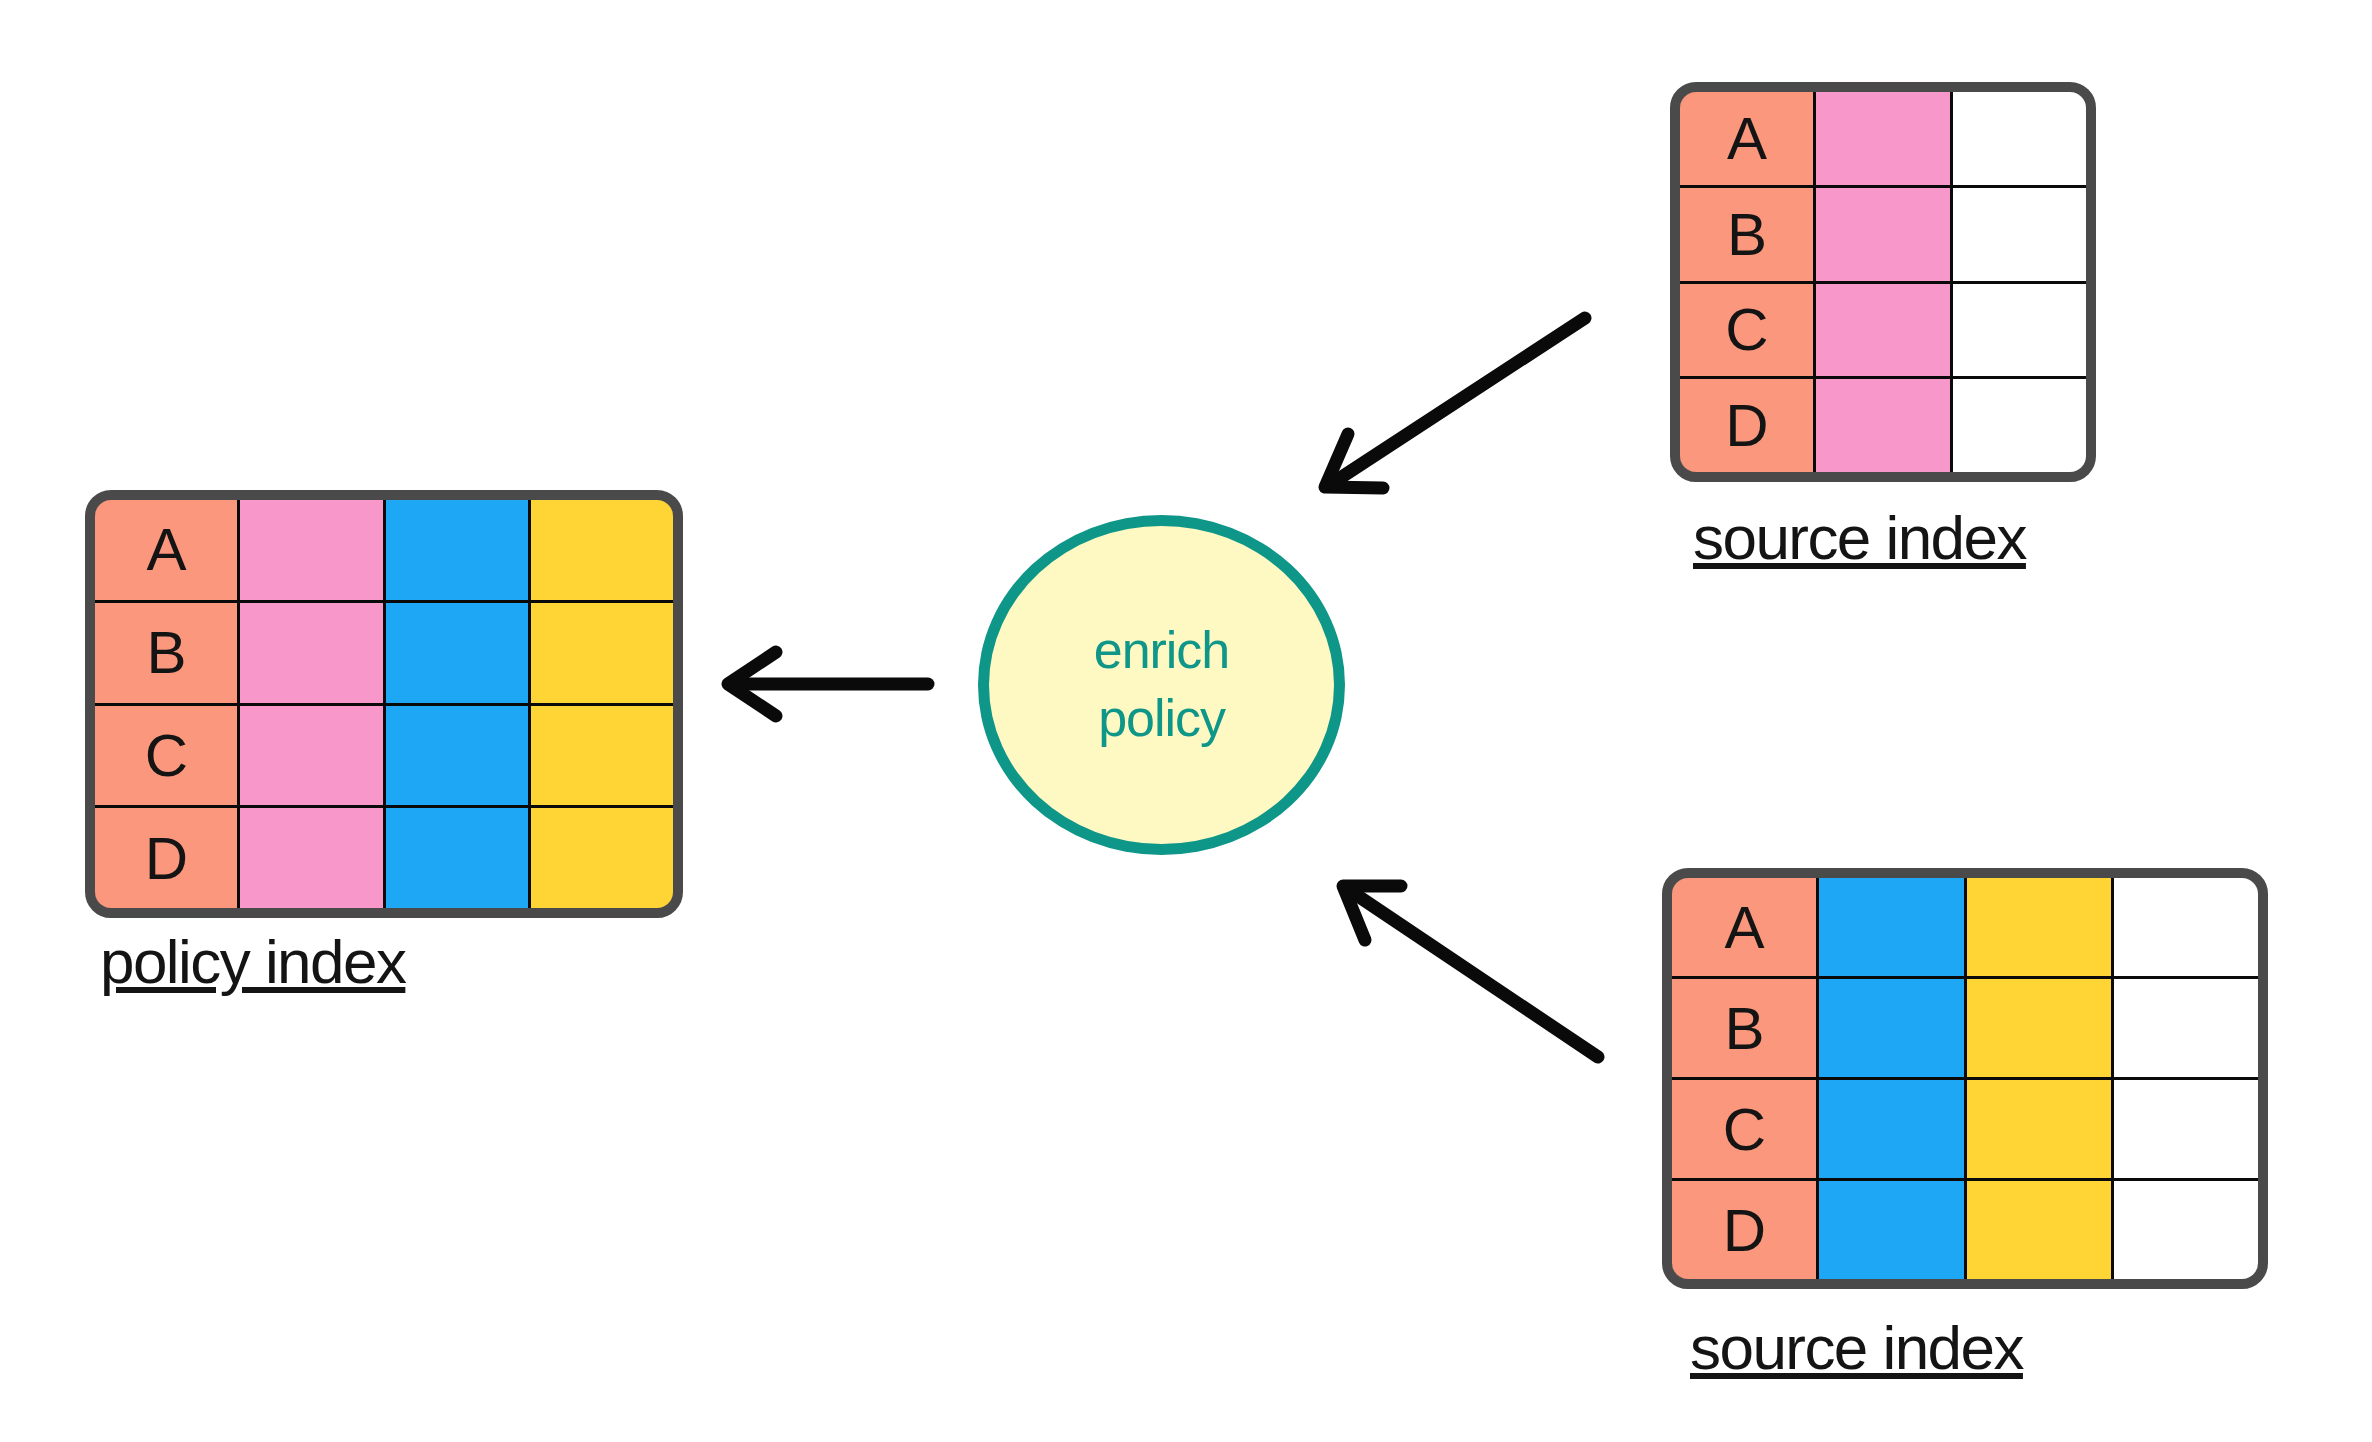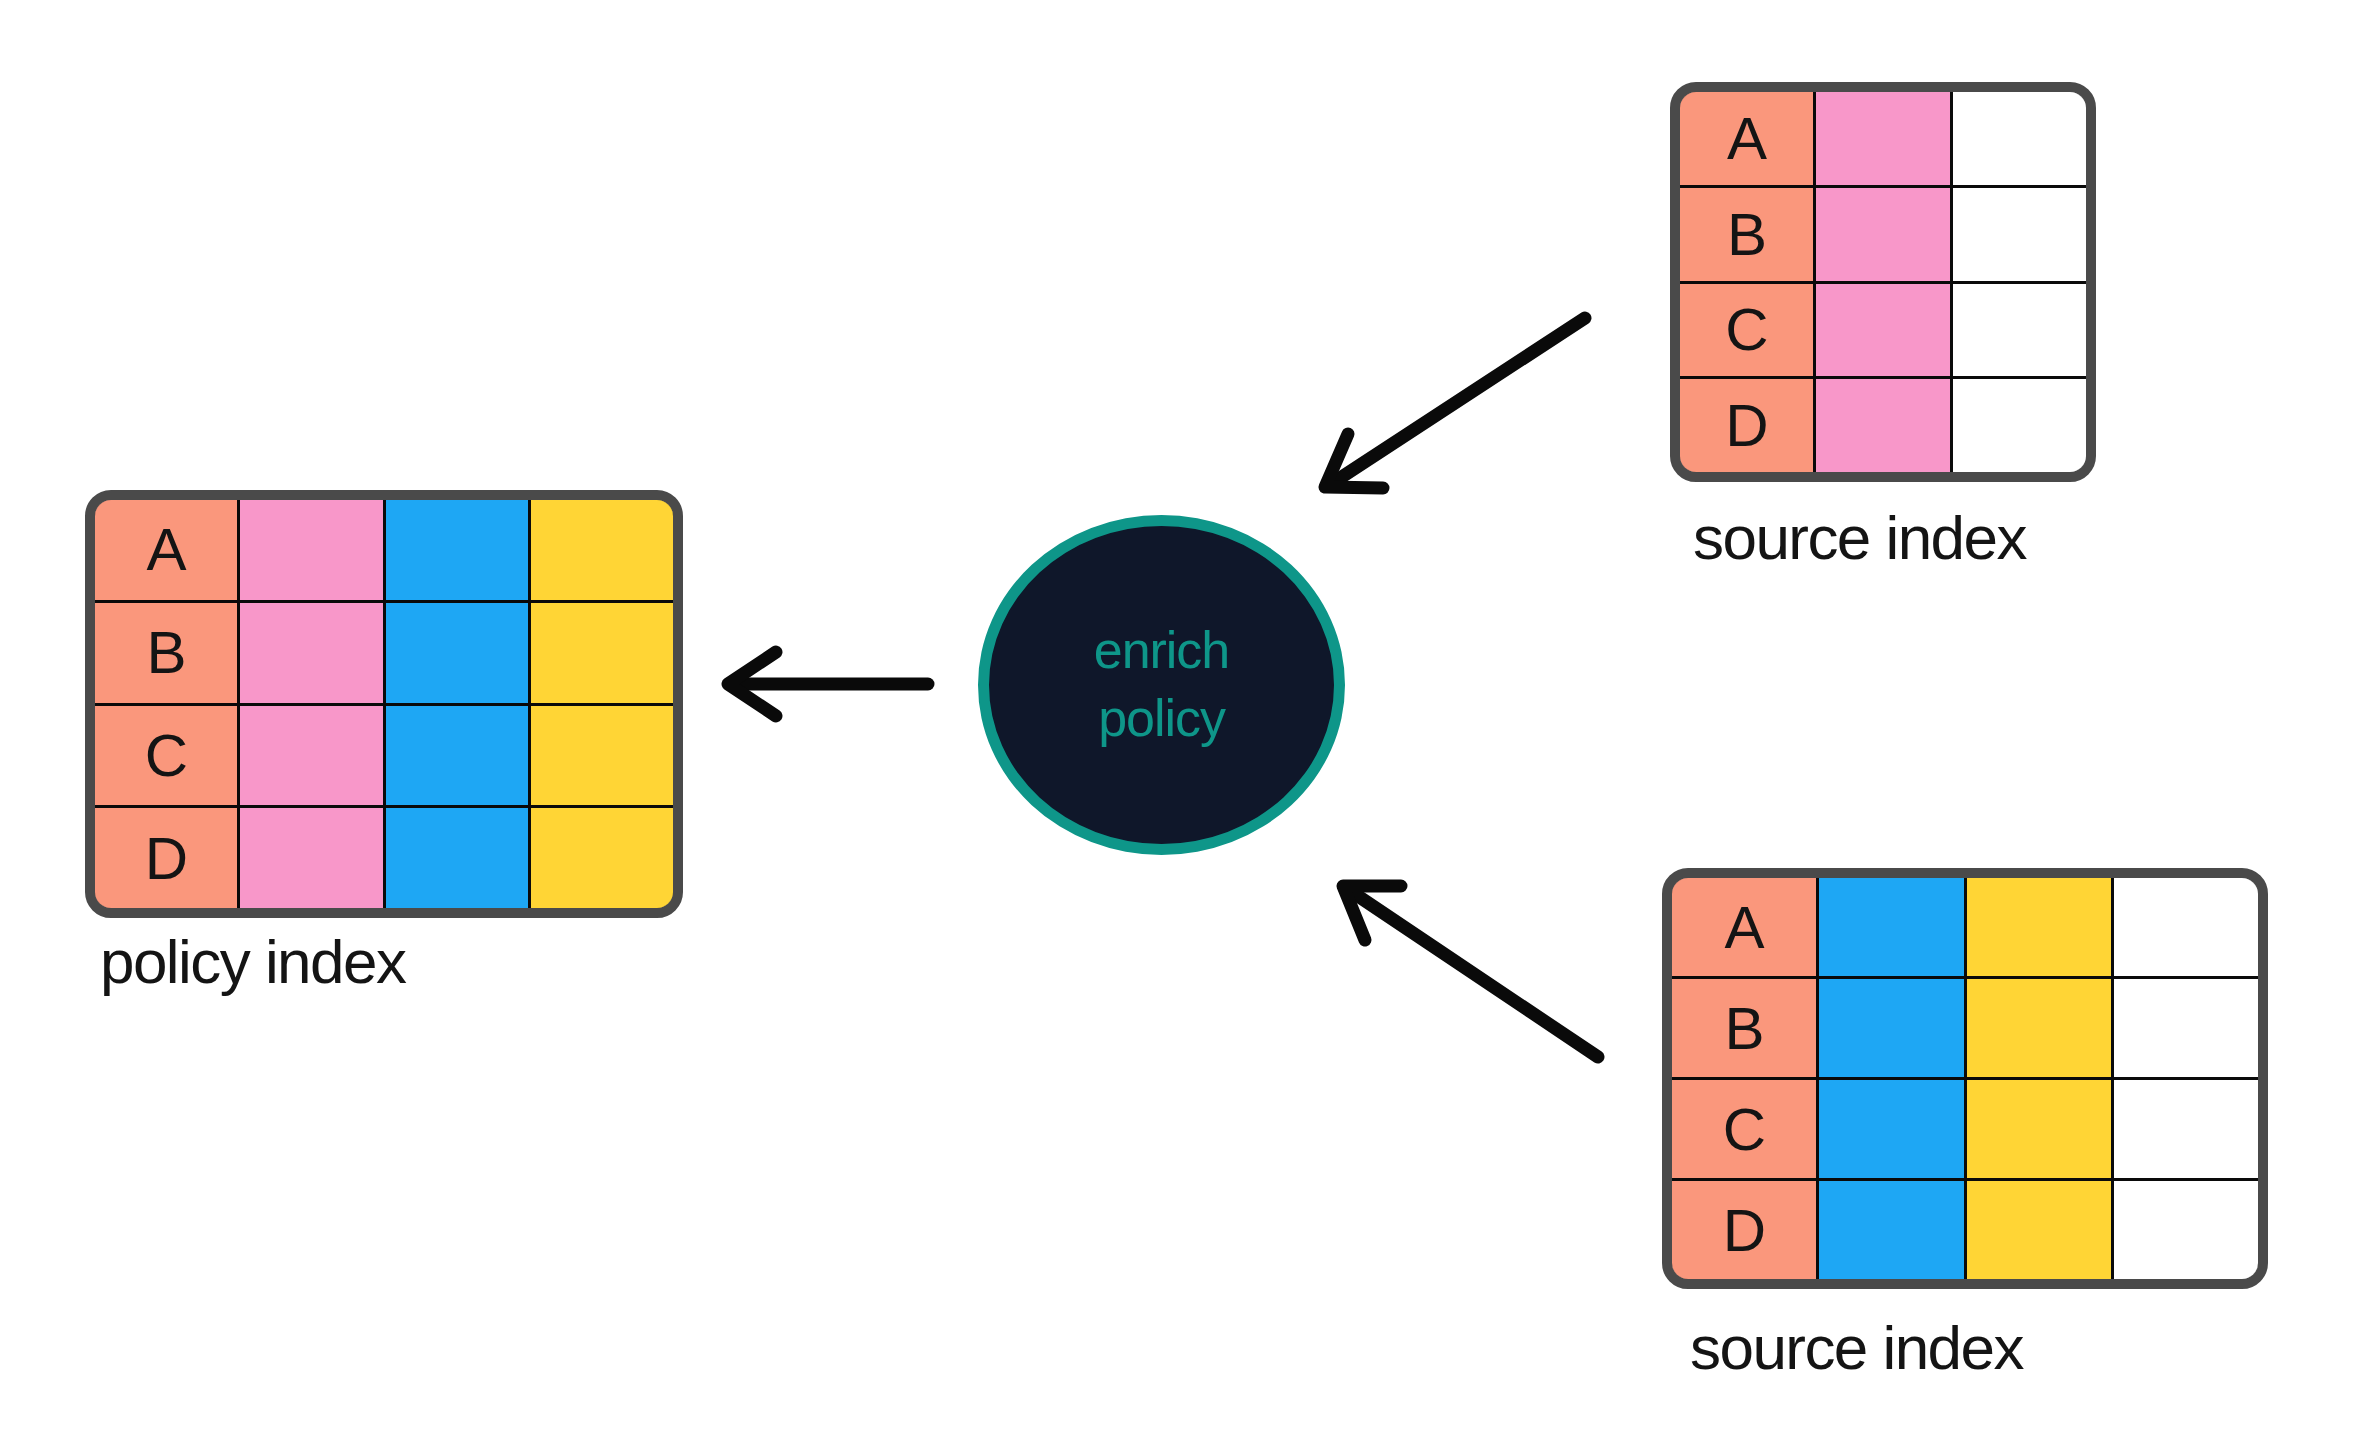--- a/index.html
+++ b/index.html
@@ -39,34 +39,35 @@
   #t-src-bot{ left:1662px; top:868px; width:606px; height:421px; }
 
   
   .lbl{
     position:absolute;
     font-size:62px;
     line-height:1.1;
     color:#141414;
     letter-spacing:-0.025em;
     white-space:nowrap;
+    text-decoration:underline;
   }
   #lbl-enrich { left:100px;  top:928px;  }
   #lbl-src-top{ left:1693px; top:504px;  }
   #lbl-src-bot{ left:1690px; top:1314px; }
 
   
   .policy{
     position:absolute;
     left:978px; top:515px;
     width:367px; height:340px;
     box-sizing:border-box;
     border:11px solid #0E9689;
     border-radius:50%;
-    background:#0f172a;
+    background:#fef9c3;
     display:flex;align-items:center;justify-content:center;
     text-align:center;
   }
   .policy .policy-label{
     display:block;
     width:230px;
     font-size:52px;
     line-height:1.3;
     color:#0E9689;
     letter-spacing:-0.02em;

